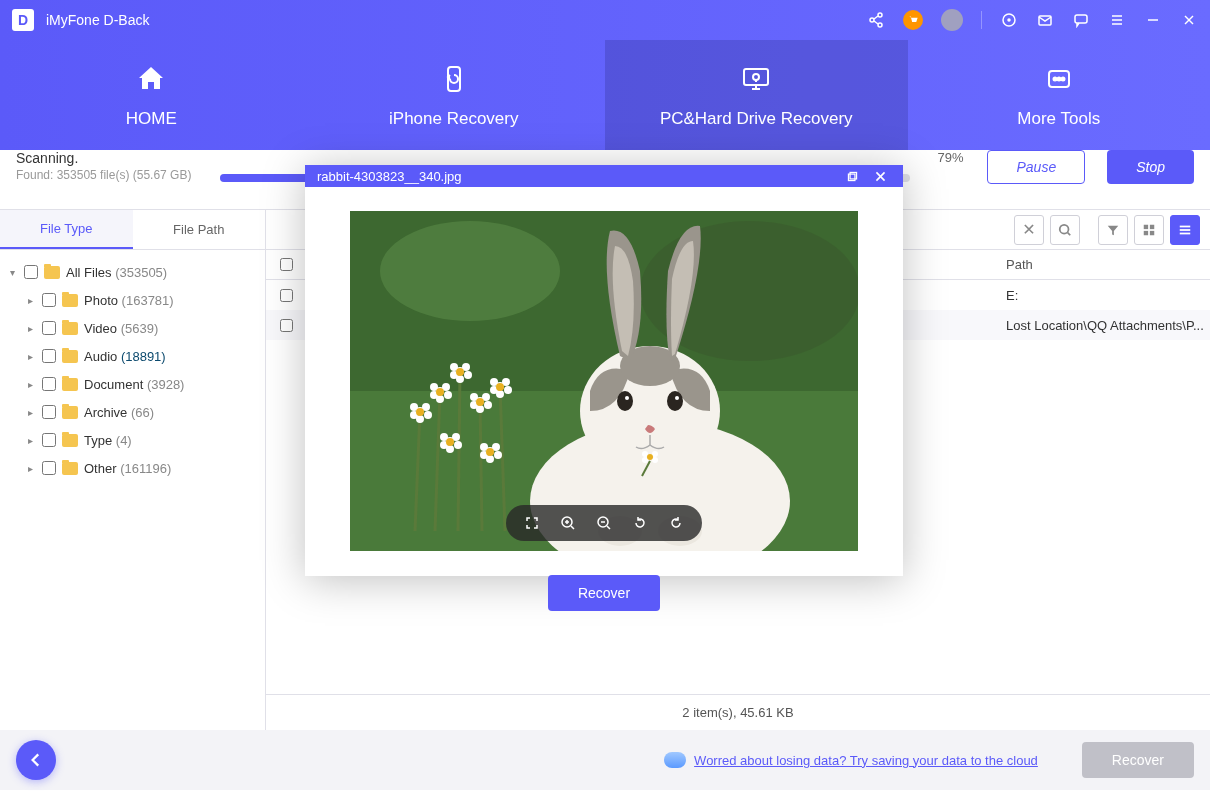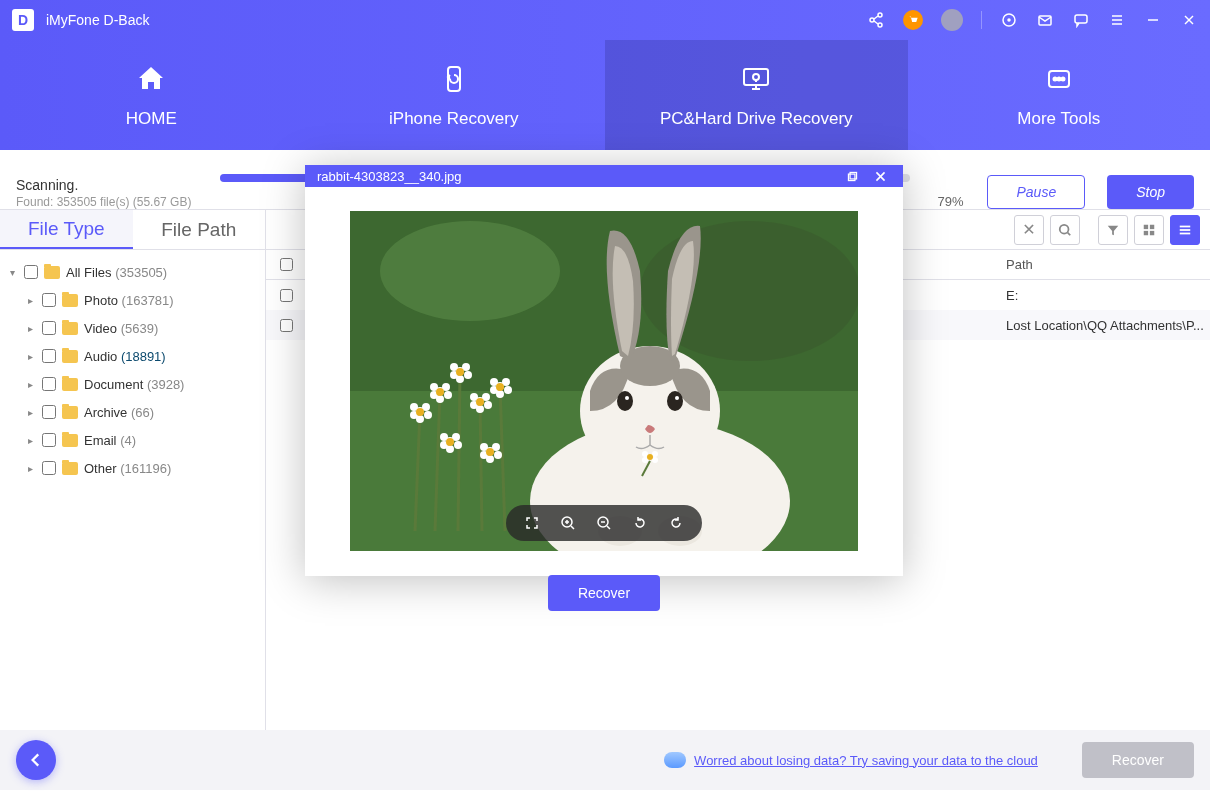--- a/index.html
+++ b/index.html
@@ -16,36 +16,36 @@
 .sep { width: 1px; height: 18px; background: rgba(255,255,255,0.3); }
 
 
 .navtabs { height: 110px; background: linear-gradient(90deg, #5b5af9, #6a6bff); display: flex; }
 .navtab { flex: 1; display: flex; flex-direction: column; align-items: center; justify-content: center; color: #fff; cursor: pointer; gap: 12px; }
 .navtab.active { background: rgba(0,0,40,0.15); }
 .navtab .icon { width: 36px; height: 36px; }
 .navtab .label { font-size: 17px; }
 
 
-.scanstatus { height: 60px; border-bottom: 1px solid #e0e0e8; display: flex; align-items: flex-end; padding: 0 16px; gap: 12px; position: relative; }
+.scanstatus { height: 60px; border-bottom: 1px solid #e0e0e8; display: flex; align-items: flex-start; padding: 0 16px; gap: 12px; position: relative; }
 .scanstatus .info { flex: 1; }
 .scanstatus .status { font-size: 14px; color: #333; }
 .scanstatus .found { font-size: 12px; color: #999; margin-top: 2px; }
 .progressbar { position: absolute; left: 220px; right: 300px; top: 24px; height: 8px; background: #e0e0e8; border-radius: 4px; }
 .progressbar .fill { height: 100%; background: #5b5af9; border-radius: 4px; }
 .scanstatus .pct { font-size: 13px; color: #666; margin-left: auto; margin-right: 12px; }
 .btn { padding: 8px 28px; border-radius: 4px; font-size: 14px; cursor: pointer; border: 1px solid transparent; font-style: italic; }
 .btn-outline { background: #fff; border-color: #5b5af9; color: #5b5af9; }
 .btn-primary { background: #5b5af9; color: #fff; }
 
 
 .body { display: flex; height: 520px; }
 .sidebar { width: 266px; border-right: 1px solid #e0e0e8; display: flex; flex-direction: column; }
 .sidebar-tabs { display: flex; height: 40px; border-bottom: 1px solid #e0e0e8; }
-.sidebar-tab { flex: 1; display: flex; align-items: center; justify-content: center; font-size: 19px; color: #666; cursor: pointer; }
+.sidebar-tab { flex: 1; display: flex; align-items: center; justify-content: center; font-size: 13px; color: #666; cursor: pointer; }
 .sidebar-tab.active { color: #5b5af9; border-bottom: 2px solid #5b5af9; background: #f5f5fb; }
 .tree { padding: 8px 0; overflow-y: auto; }
 .tree-item { display: flex; align-items: center; height: 28px; padding-left: 10px; cursor: pointer; font-size: 13px; color: #333; }
 .tree-item.child { padding-left: 28px; }
 .tree-item .chev { width: 14px; font-size: 10px; color: #888; }
 .tree-item input[type=checkbox] { margin-right: 6px; width: 14px; height: 14px; }
 .tree-item .folder { width: 16px; height: 13px; background: #f5c550; border-radius: 2px; margin-right: 6px; position: relative; }
 .tree-item .folder::before { content: ''; position: absolute; top: -2px; left: 0; width: 7px; height: 3px; background: #f5c550; border-radius: 1px 1px 0 0; }
 
 
@@ -202,21 +202,21 @@
       <div class="sidebar-tab active">File Type</div>
       <div class="sidebar-tab">File Path</div>
     </div>
     <div class="tree">
       <div class="tree-item"><span class="chev">▾</span><input type="checkbox" style=""><span class="folder"></span><span>All Files</span>&nbsp;<span style="color:#888">(353505)</span></div>
       <div class="tree-item child"><span class="chev">▸</span><input type="checkbox" style=""><span class="folder"></span><span>Photo</span>&nbsp;<span style="color:#888">(163781)</span></div>
       <div class="tree-item child"><span class="chev">▸</span><input type="checkbox" style=""><span class="folder"></span><span>Video</span>&nbsp;<span style="color:#888">(5639)</span></div>
       <div class="tree-item child"><span class="chev">▸</span><input type="checkbox" style=""><span class="folder"></span><span>Audio</span>&nbsp;<span style="color:#0c4a6e">(18891)</span></div>
       <div class="tree-item child"><span class="chev">▸</span><input type="checkbox" style=""><span class="folder"></span><span>Document</span>&nbsp;<span style="color:#888">(3928)</span></div>
       <div class="tree-item child"><span class="chev">▸</span><input type="checkbox" style=""><span class="folder"></span><span>Archive</span>&nbsp;<span style="color:#888">(66)</span></div>
-      <div class="tree-item child"><span class="chev">▸</span><input type="checkbox" style=""><span class="folder"></span><span>Email</span>&nbsp;<span style="color:#888">(4)</span></div>
+      <div class="tree-item child"><span class="chev">▸</span><input type="checkbox" style=""><span class="folder"></span><span>Type</span>&nbsp;<span style="color:#888">(4)</span></div>
       <div class="tree-item child"><span class="chev">▸</span><input type="checkbox" style=""><span class="folder"></span><span>Other</span>&nbsp;<span style="color:#888">(161196)</span></div>
     </div>
   </div>
 
   <div class="main">
     <div class="toolbar">
       <div class="right">
         <div class="iconbtn">✕</div>
         <div class="iconbtn">
             <svg width="14" height="14" viewBox="0 0 16 16" fill="none" stroke="currentColor" stroke-width="2">
@@ -260,20 +260,21 @@
           </div>
         <div class="col-path">E:</div>
       </div>
       <div class="row alt">
         <div class="col-chk">
             <input type="checkbox" style="">
           </div>
         <div class="col-path">Lost Location\QQ Attachments\P...</div>
       </div>
     </div>
+    <div class="status-footer">2 item(s), 45.61 KB</div>
   </div>
 </div>
 
 <div class="bottombar">
   <div class="back-btn">
       <svg width="18" height="18" viewBox="0 0 16 16" fill="none" stroke="white" stroke-width="2">
         <path d="M10 3 L5 8 L10 13"></path>
       </svg>
     </div>
   <div class="cloud-link">

